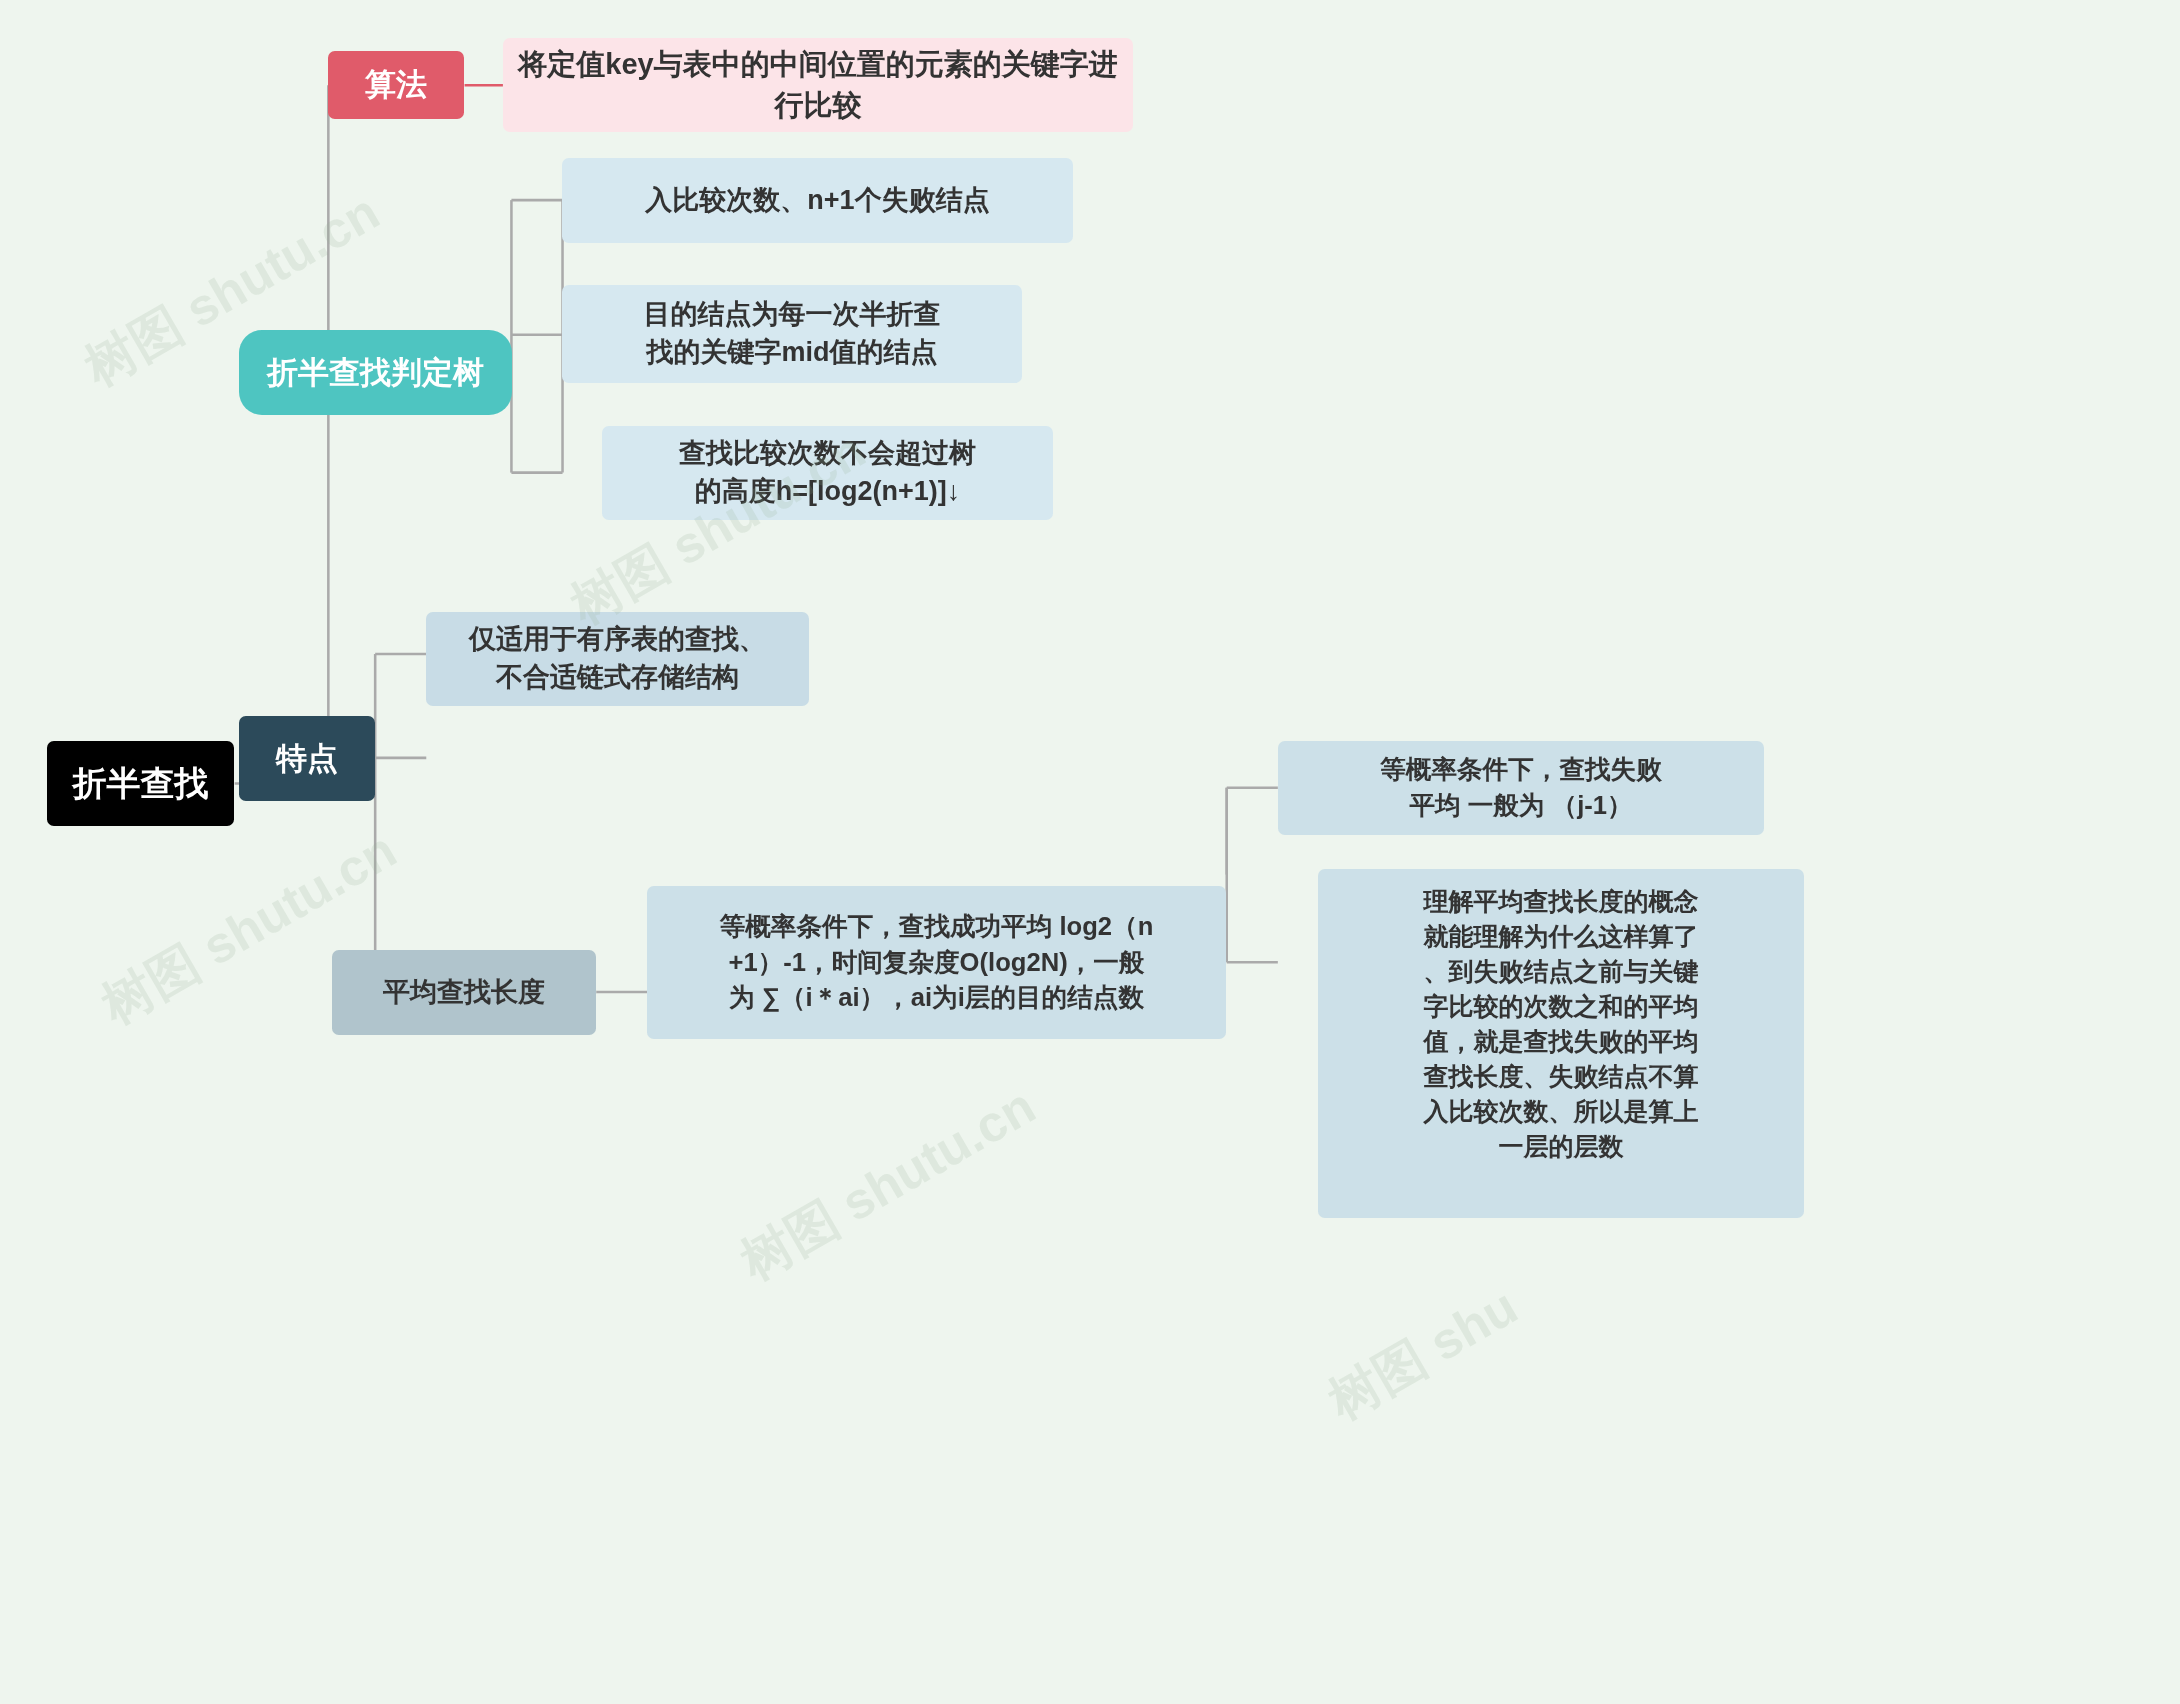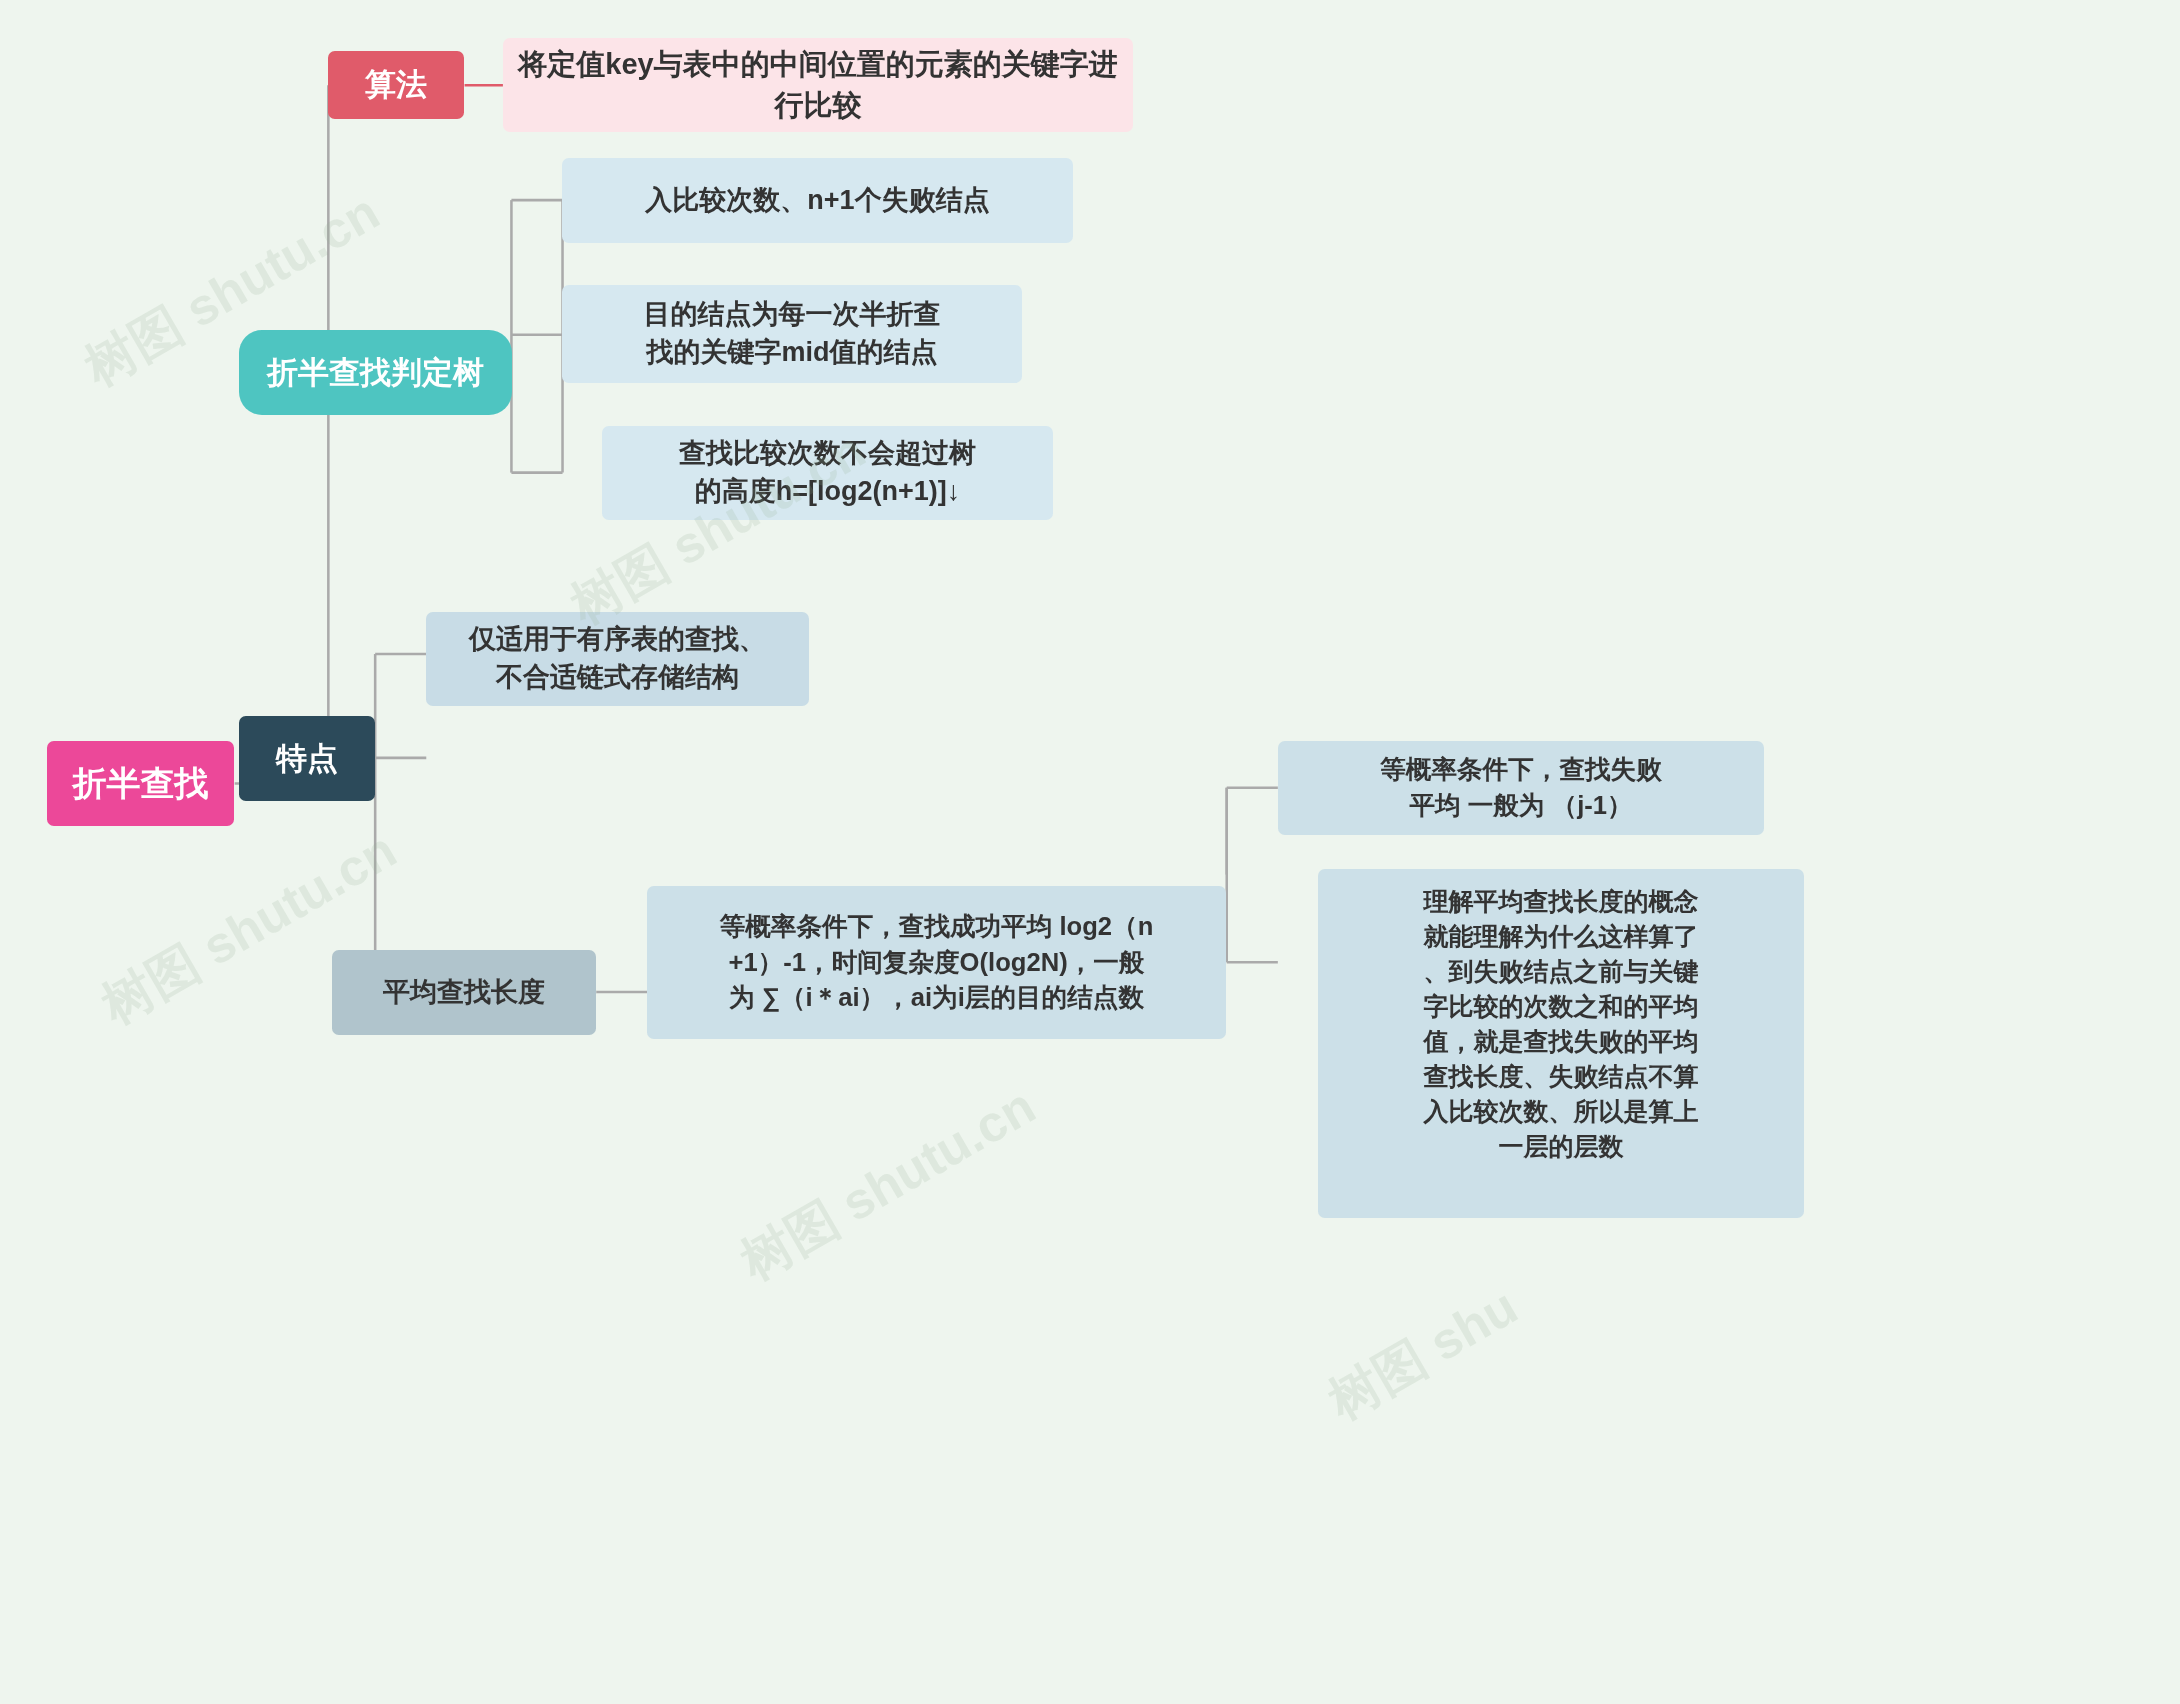--- a/index.html
+++ b/index.html
@@ -38,21 +38,21 @@
       align-items: center;
       justify-content: center;
       text-align: center;
       font-size: 31px;
       line-height: 1.4;
       padding: 8.5px 15.3px;
       font-weight: bold;
     }
 
     .node-root {
-      background: #ec4899;
+      background: #000000;
       color: #fff;
       font-size: 34px;
       font-weight: bold;
       border-radius: 6.8px;
     }
 
     .node-algo {
       background: #e05b6a;
       color: #fff;
       font-size: 31px;

